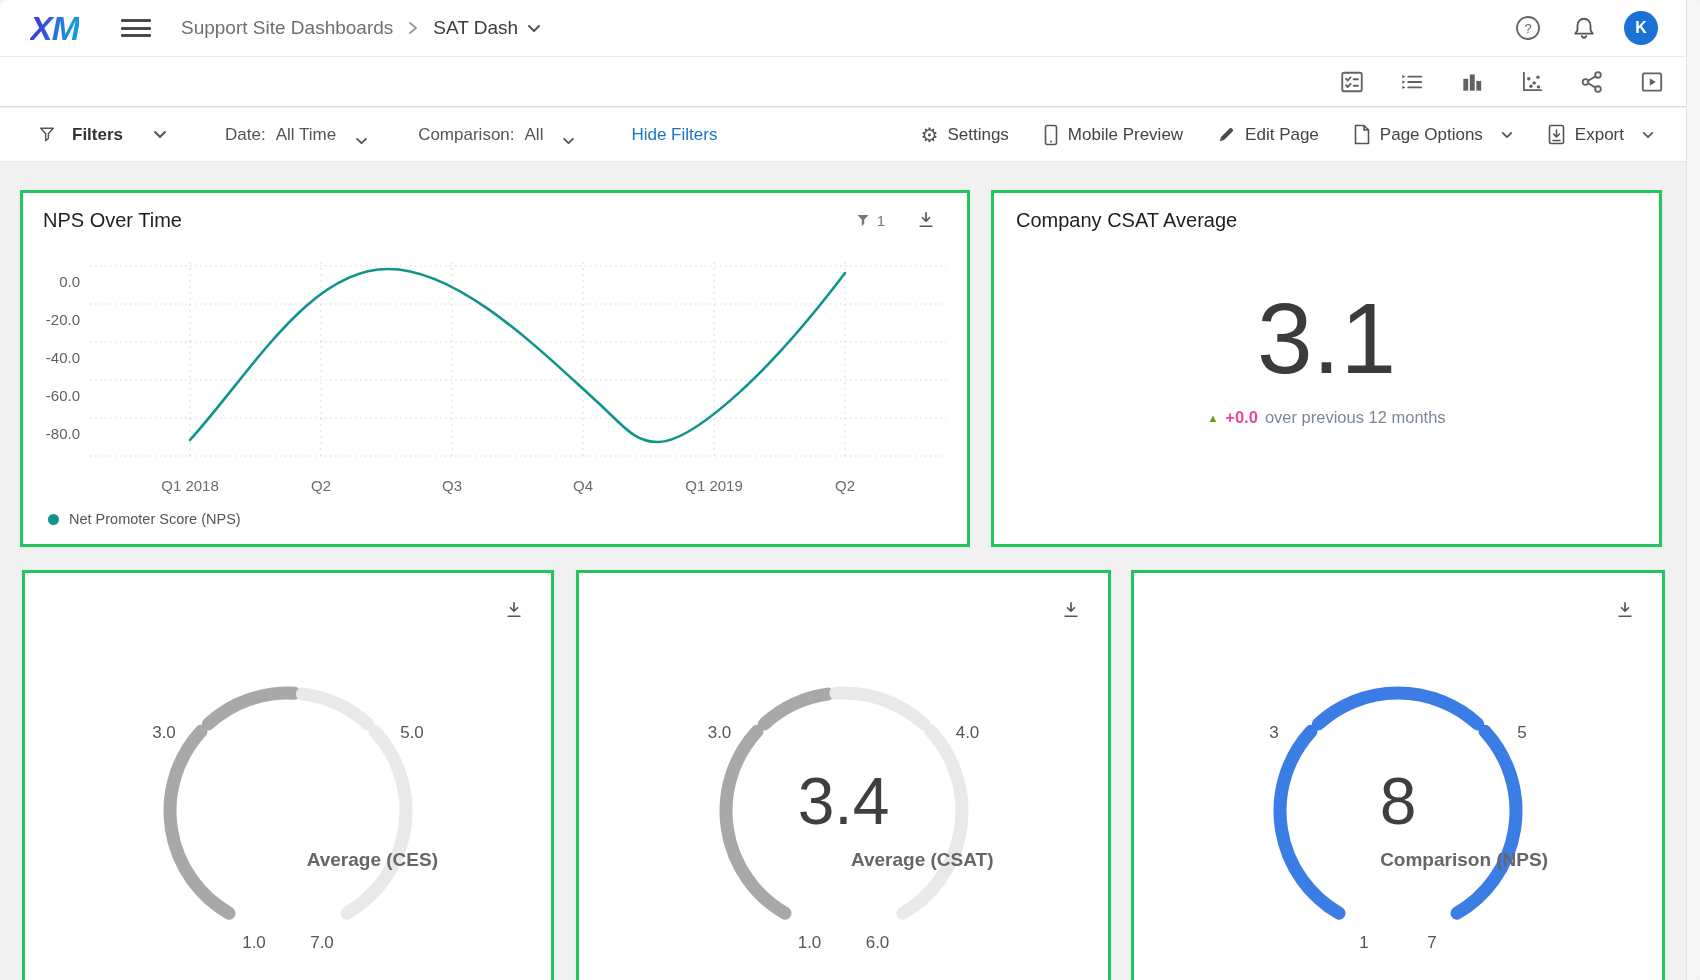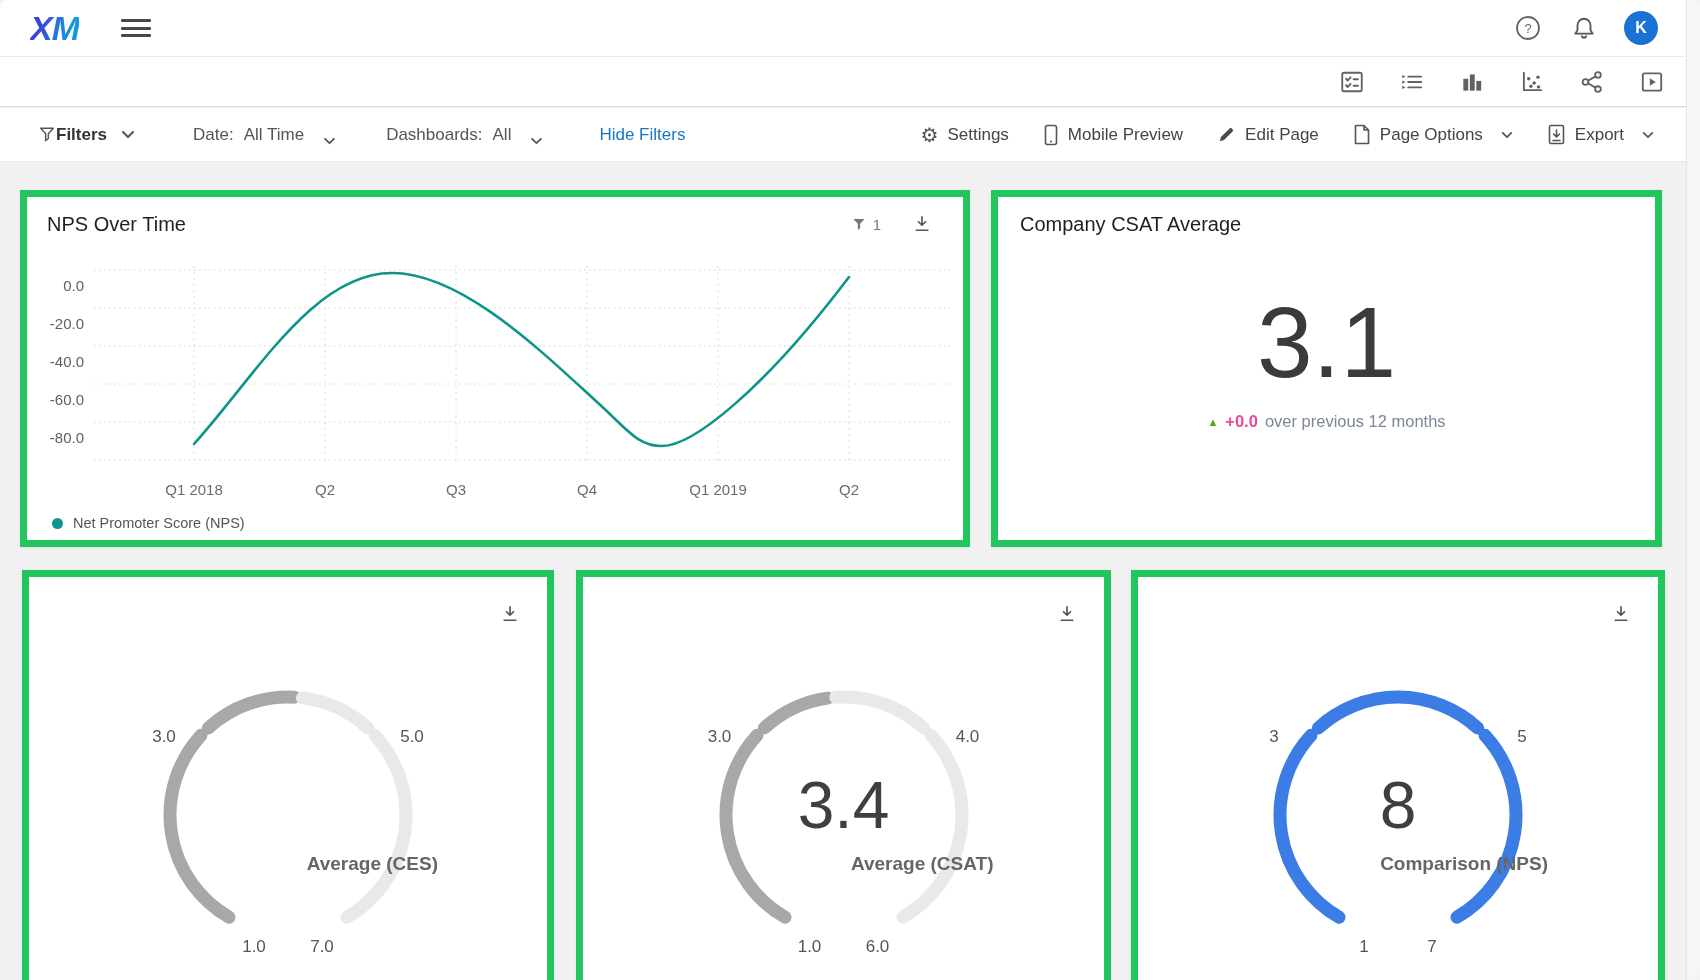--- a/index.html
+++ b/index.html
@@ -34,31 +34,31 @@
          cursor:pointer; border-bottom:3px solid transparent; white-space:nowrap; }
   .tab.active { color:#4a4a4a; }
   .tab-add { font-size:22px; color:#6b6b6b; padding:0 18px; }
   .tabbar-icons { margin-left:auto; margin-right:34px; display:flex; align-items:center; gap:32px; }
   .tabbar-icons .icon-btn { width:28px; height:28px; }
 
   
   .filterbar { position:absolute; left:0; top:108px; width:1700px; height:54px; background:#fff;
                border-bottom:1px solid #e7e7e7; display:flex; align-items:center; font-size:17px; }
   .fb-left { display:flex; align-items:center; margin-left:38px; }
-  .fb-filters { display:flex; align-items:center; gap:0; cursor:pointer; }
+  .fb-filters { display:flex; align-items:center; gap:16px; cursor:pointer; }
   .fb-filters b { color:#333; font-size:17px; }
   .fb-dd { display:flex; align-items:flex-end; gap:10px; color:#555; cursor:pointer; }
   .fb-dd .dd-label { color:#555; }
   .fb-link { color:#1777c4; cursor:pointer; }
   .fb-right { margin-left:auto; margin-right:46px; display:flex; align-items:center; gap:34px; color:#444; }
   .fb-action { display:flex; align-items:center; gap:9px; cursor:pointer; white-space:nowrap; }
   .gear-glyph { font-size:20px; color:#555; line-height:1; }
 
   
-  .card { position:absolute; background:#fff; border:7px solid #22c55e;
+  .card { position:absolute; background:#fff; border:3px solid #22c55e;
           box-shadow:0 1px 3px rgba(0,0,0,0.07); }
   .card-title { font-size:20px; color:#1f1f1f; }
 
   .nps-card   { left:20px;  top:190px; width:950px; height:357px; }
   .csat-card  { left:991px; top:190px; width:671px; height:357px; }
   .gauge-card-1 { left:22px;   top:570px; width:532px; height:425px; }
   .gauge-card-2 { left:576px;  top:570px; width:535px; height:425px; }
   .gauge-card-3 { left:1131px; top:570px; width:534px; height:425px; }
 
   .nps-card .card-title { position:absolute; left:20px; top:16px; }
@@ -106,20 +106,36 @@
 
 <div class="stage">
 
   <div class="header">
     <div class="logo">XM</div>
     <div class="hamburger">
       <span></span>
         <span></span>
         <span></span>
     </div>
+    <div class="crumbs">
+      <span class="crumb-group">Support Site Dashboards</span>
+      <span class="crumb-sep">
+        <svg width="12" height="18" viewBox="0 0 12 18">
+            <path d="M3 4l6 5-6 5" fill="none" stroke="#9a9a9a" stroke-width="2" stroke-linecap="round" stroke-linejoin="round"></path>
+          </svg>
+      </span>
+      <span class="crumb-current">
+        <span>SAT Dash</span>
+        <span class="caret">
+          <svg width="14" height="9" viewBox="0 0 14 9">
+              <path d="M2 2l5 5 5-5" fill="none" stroke="#555" stroke-width="2" stroke-linecap="round" stroke-linejoin="round"></path>
+            </svg>
+        </span>
+      </span>
+    </div>
     <div class="header-right">
       <div class="icon-btn">
         <svg width="26" height="26" viewBox="0 0 26 26">
           <circle cx="13" cy="13" r="11" fill="none" stroke="#666" stroke-width="1.8"></circle>
           <text x="13" y="18" text-anchor="middle" font-size="13" fill="#666">?</text>
         </svg>
       </div>
       <div class="icon-btn">
         <svg width="26" height="26" viewBox="0 0 24 24">
           <path d="M12 3.5a6 6 0 0 0-6 6v4.5l-2 3.2h16l-2-3.2V9.5a6 6 0 0 0-6-6z" fill="none" stroke="#555" stroke-width="1.7" stroke-linejoin="round"></path>
@@ -201,21 +217,21 @@
       <div class="fb-dd" style="margin-left:58px">
         <span class="dd-label">Date:</span>
         <span>All Time</span>
         <span class="caret">
           <svg width="13" height="8" viewBox="0 0 14 9">
               <path d="M2 2l5 5 5-5" fill="none" stroke="#555" stroke-width="2" stroke-linecap="round" stroke-linejoin="round"></path>
             </svg>
         </span>
       </div>
       <div class="fb-dd" style="margin-left:50px">
-        <span class="dd-label">Dashboards:</span>
+        <span class="dd-label">Comparison:</span>
         <span>All</span>
         <span class="caret">
           <svg width="13" height="8" viewBox="0 0 14 9">
               <path d="M2 2l5 5 5-5" fill="none" stroke="#555" stroke-width="2" stroke-linecap="round" stroke-linejoin="round"></path>
             </svg>
         </span>
       </div>
       <div class="fb-link" style="margin-left: 56px; color: rgb(23, 119, 196);">Hide Filters</div>
     </div>
     <div class="fb-right">

